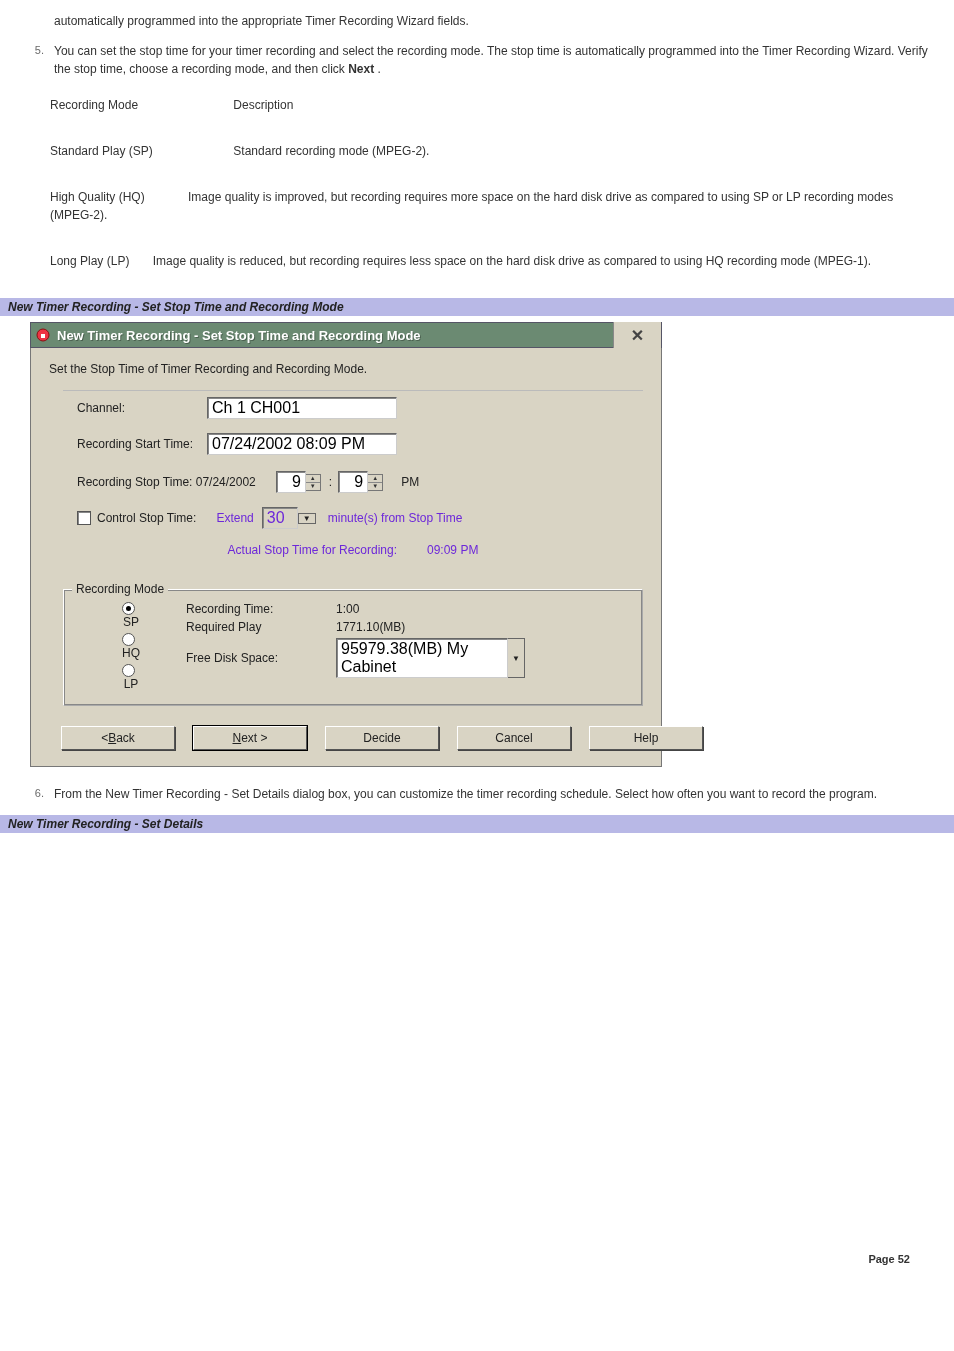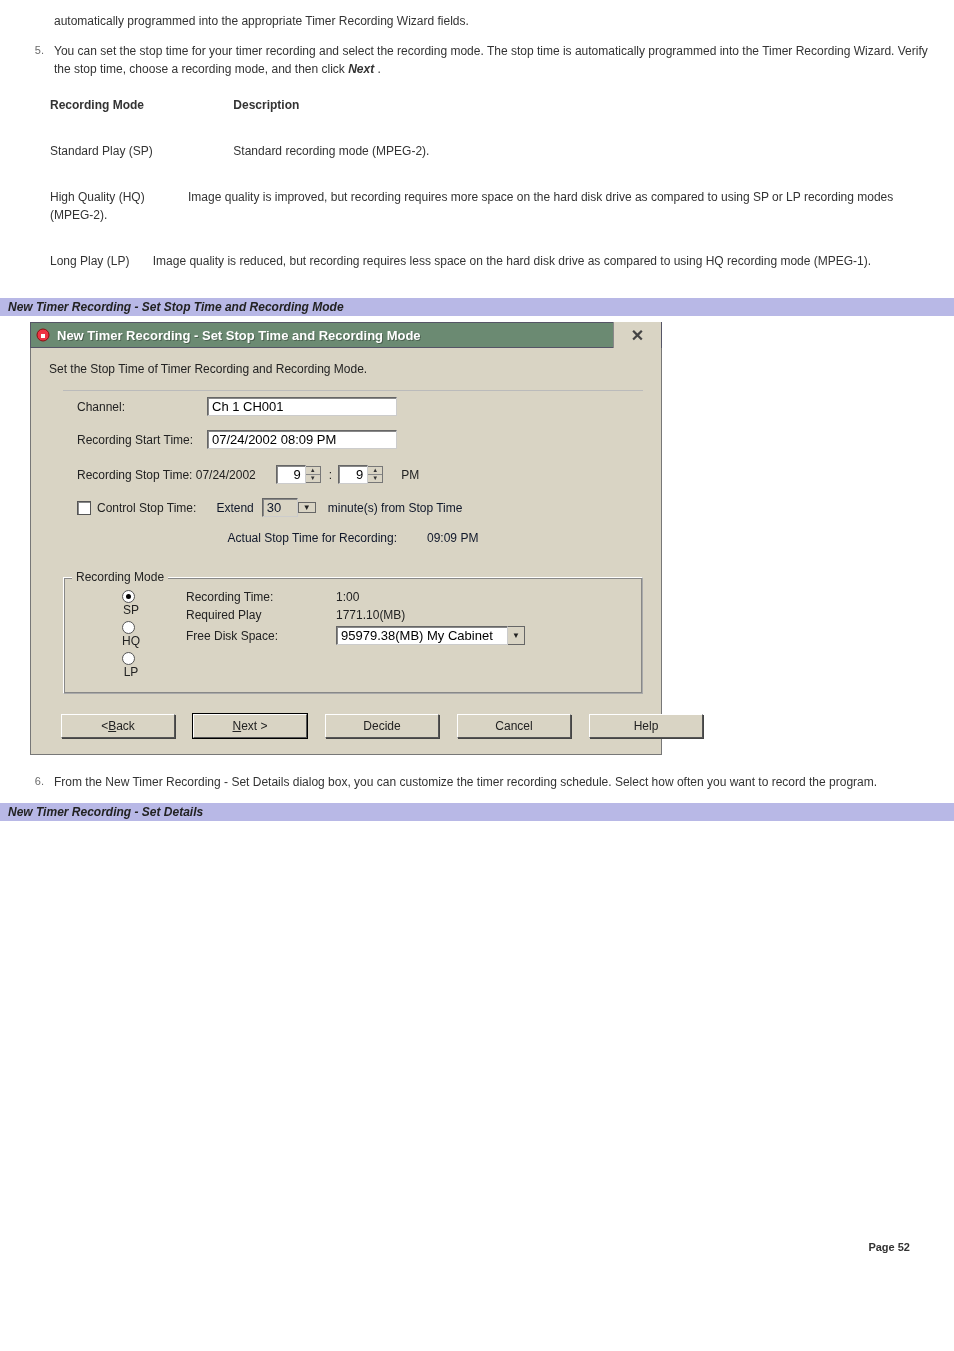--- a/index.html
+++ b/index.html
@@ -33,30 +33,30 @@
     font-size: 11px;
     flex-shrink: 0;
     padding-top: 2px;
     text-align: right;
     padding-right: 10px;
   }
   .step-body {
     flex: 1;
     line-height: 1.5;
   }
-  .step-body b { font-weight: bold; font-style: italic; }
+  .step-body b { font-weight: bold; }
   .mode-table {
     margin: 18px 0 18px 26px;
   }
   .mode-row {
     margin-bottom: 28px;
     line-height: 1.5;
   }
   .mode-header {
-    font-weight: bold;
+    font-weight: normal;
   }
   .mode-header .mh1 { display:inline-block; width: 180px; }
   .mode-name { display:inline-block; width: 180px; vertical-align: top; }
   .caption-bar {
     background: #b8b8e6;
     font-family: Verdana, sans-serif;
     font-size: 12px;
     font-weight: bold;
     font-style: italic;
     color: #222;
@@ -116,21 +116,21 @@
   }
   .dlg-lbl { display:inline-block; }
   .inset {
     background:#fff;
     border: 1px solid #666;
     border-right-color:#ccc;
     border-bottom-color:#ccc;
     box-shadow: inset 1px 1px 0 #888;
     padding: 1px 4px;
     font-family: Tahoma, sans-serif;
-    font-size: 13px;
+    font-size: 16px;
     color:#000;
   }
   .box2 {
     margin: 10px 0 0 14px;
     padding: 6px 14px 10px 14px;
     border-top: 1px solid #bbb;
   }
   .group {
     border: 1px solid #aaa;
     border-top-color:#fff;
@@ -188,21 +188,21 @@
     display:inline-flex; align-items:stretch;
   }
   .combo .inset { width: 162px; }
   .combo .arrow {
     width:16px;
     background:#d9d4c4;
     border:1px solid #666; border-left:0;
     display:flex;align-items:center;justify-content:center;
     font-size:8px;color:#222;
   }
-  .disabled { color:#0f172a; }
+  .disabled { color:#6d28d9; }
   .chk {
     width:12px;height:12px;
     border:1px solid #555;
     background:#fff;
     box-shadow: inset 1px 1px 0 #888;
     display:inline-block;
     margin-right:6px;
     vertical-align:middle;
   }
   .dlg-buttons {

